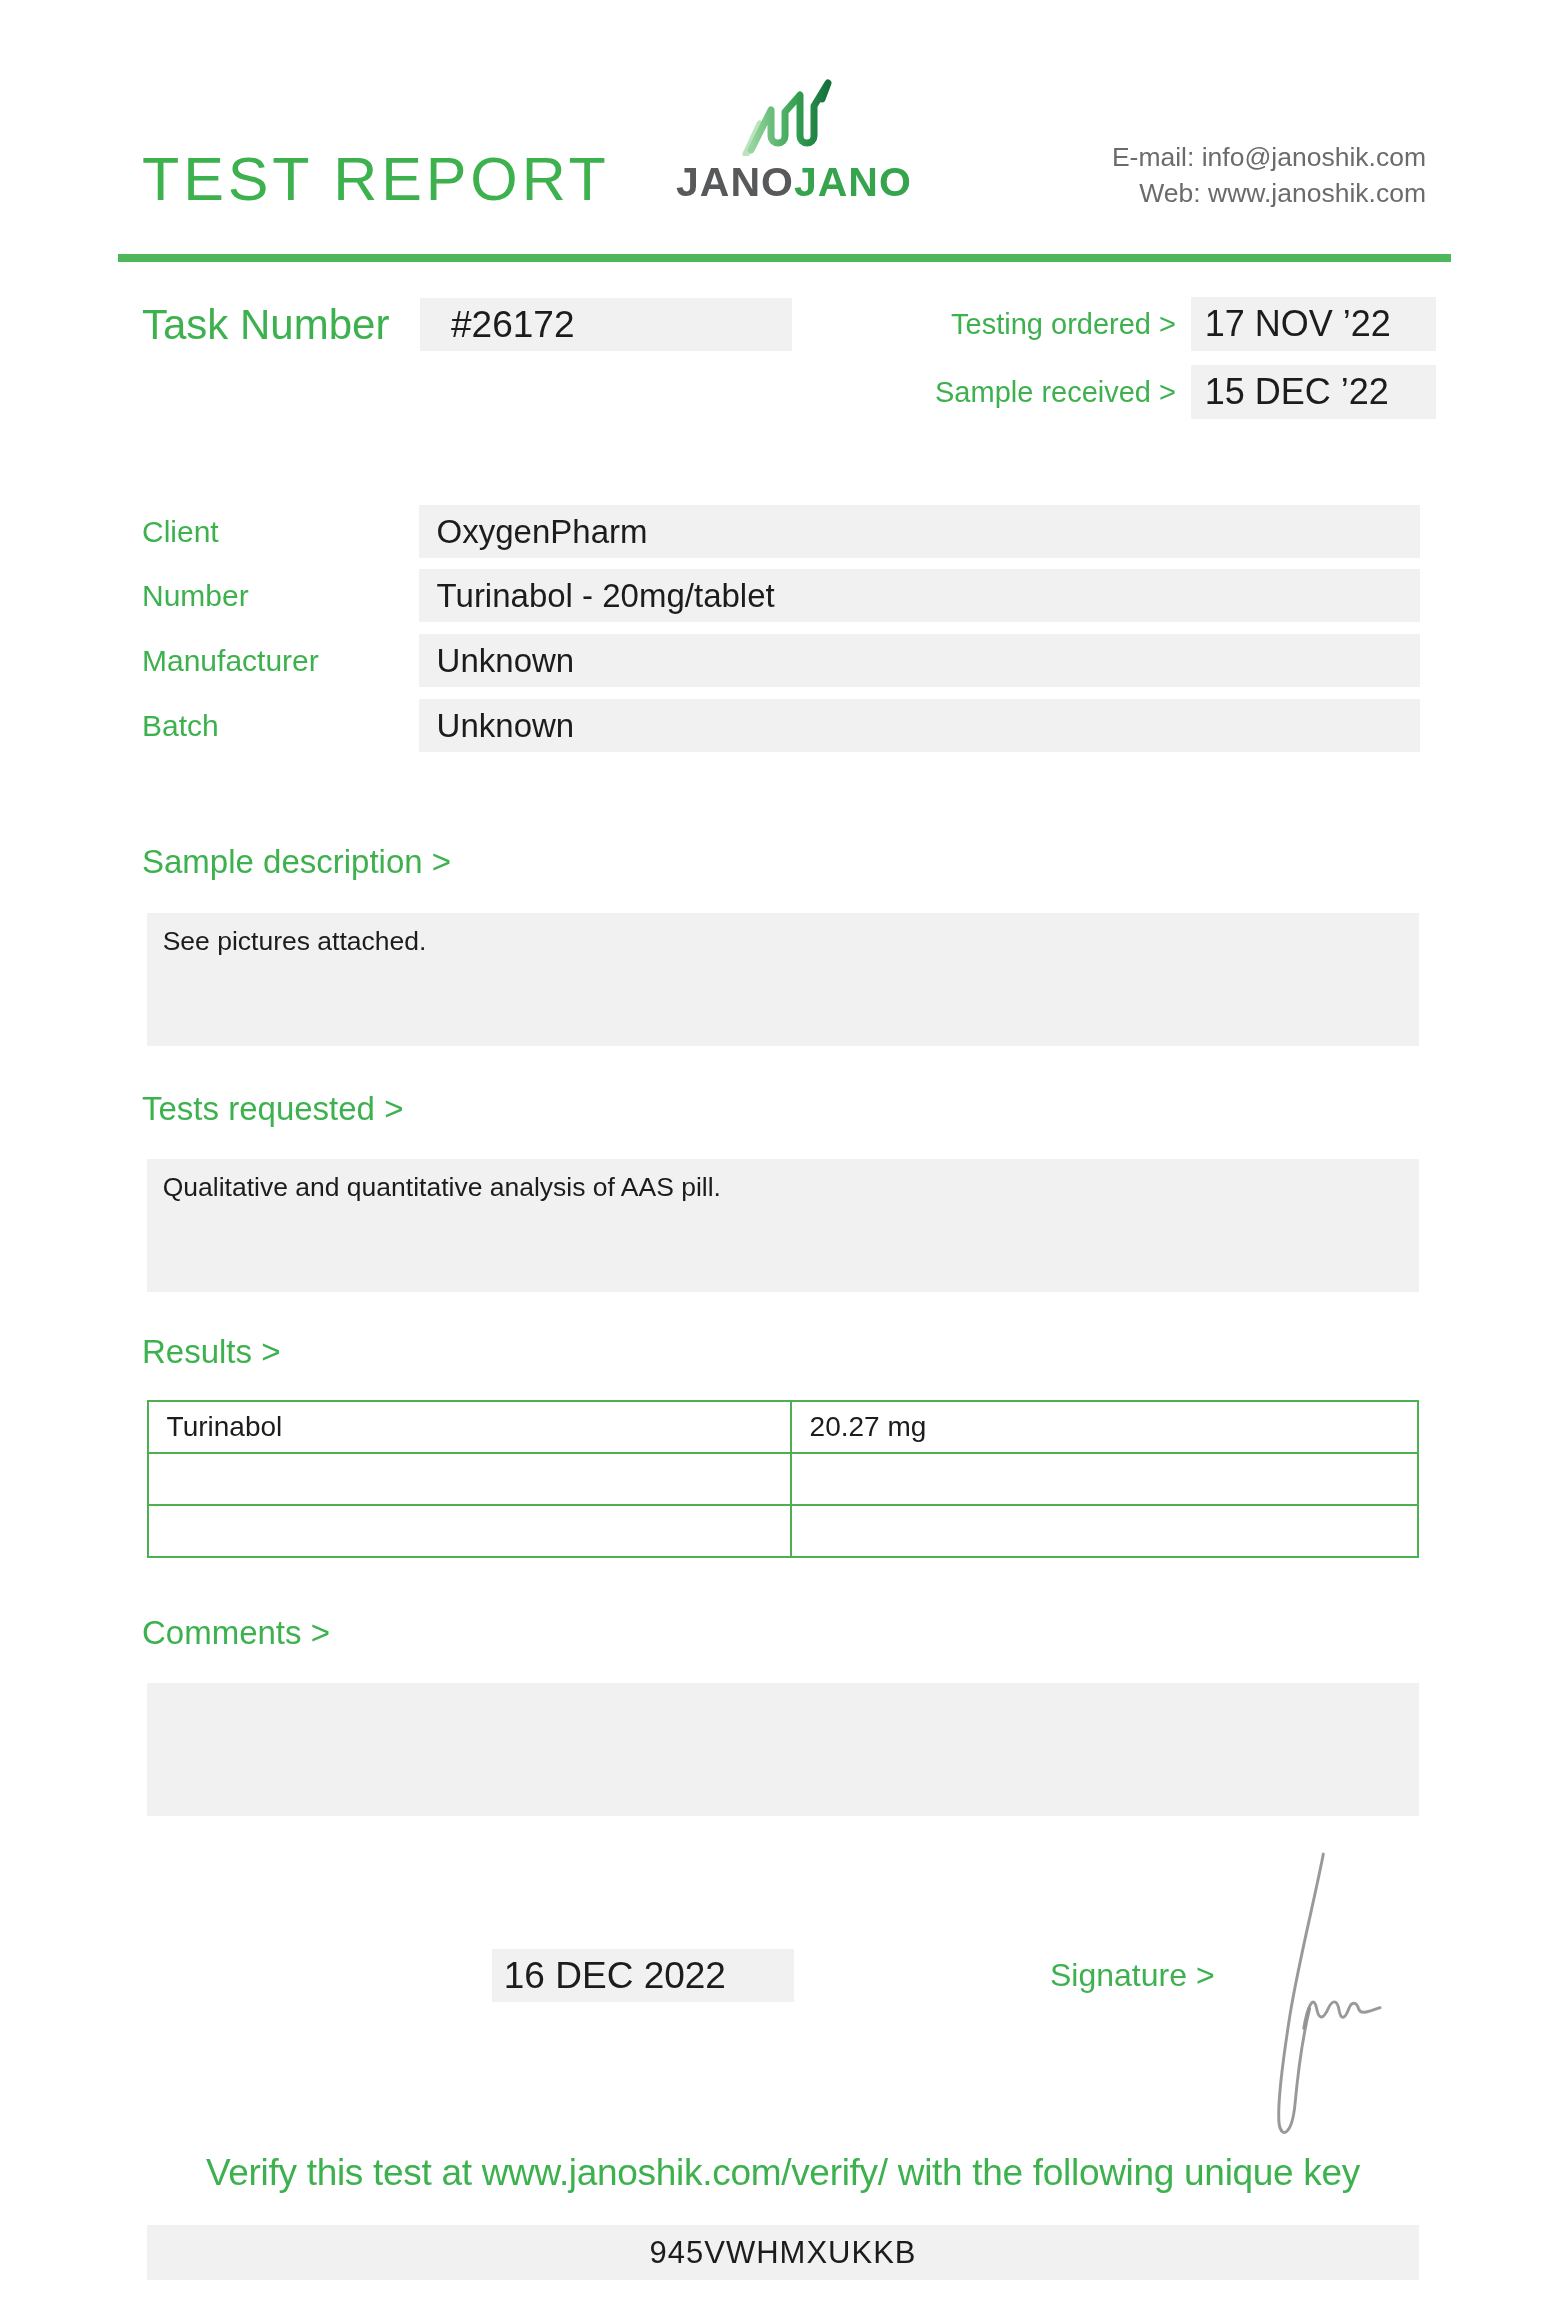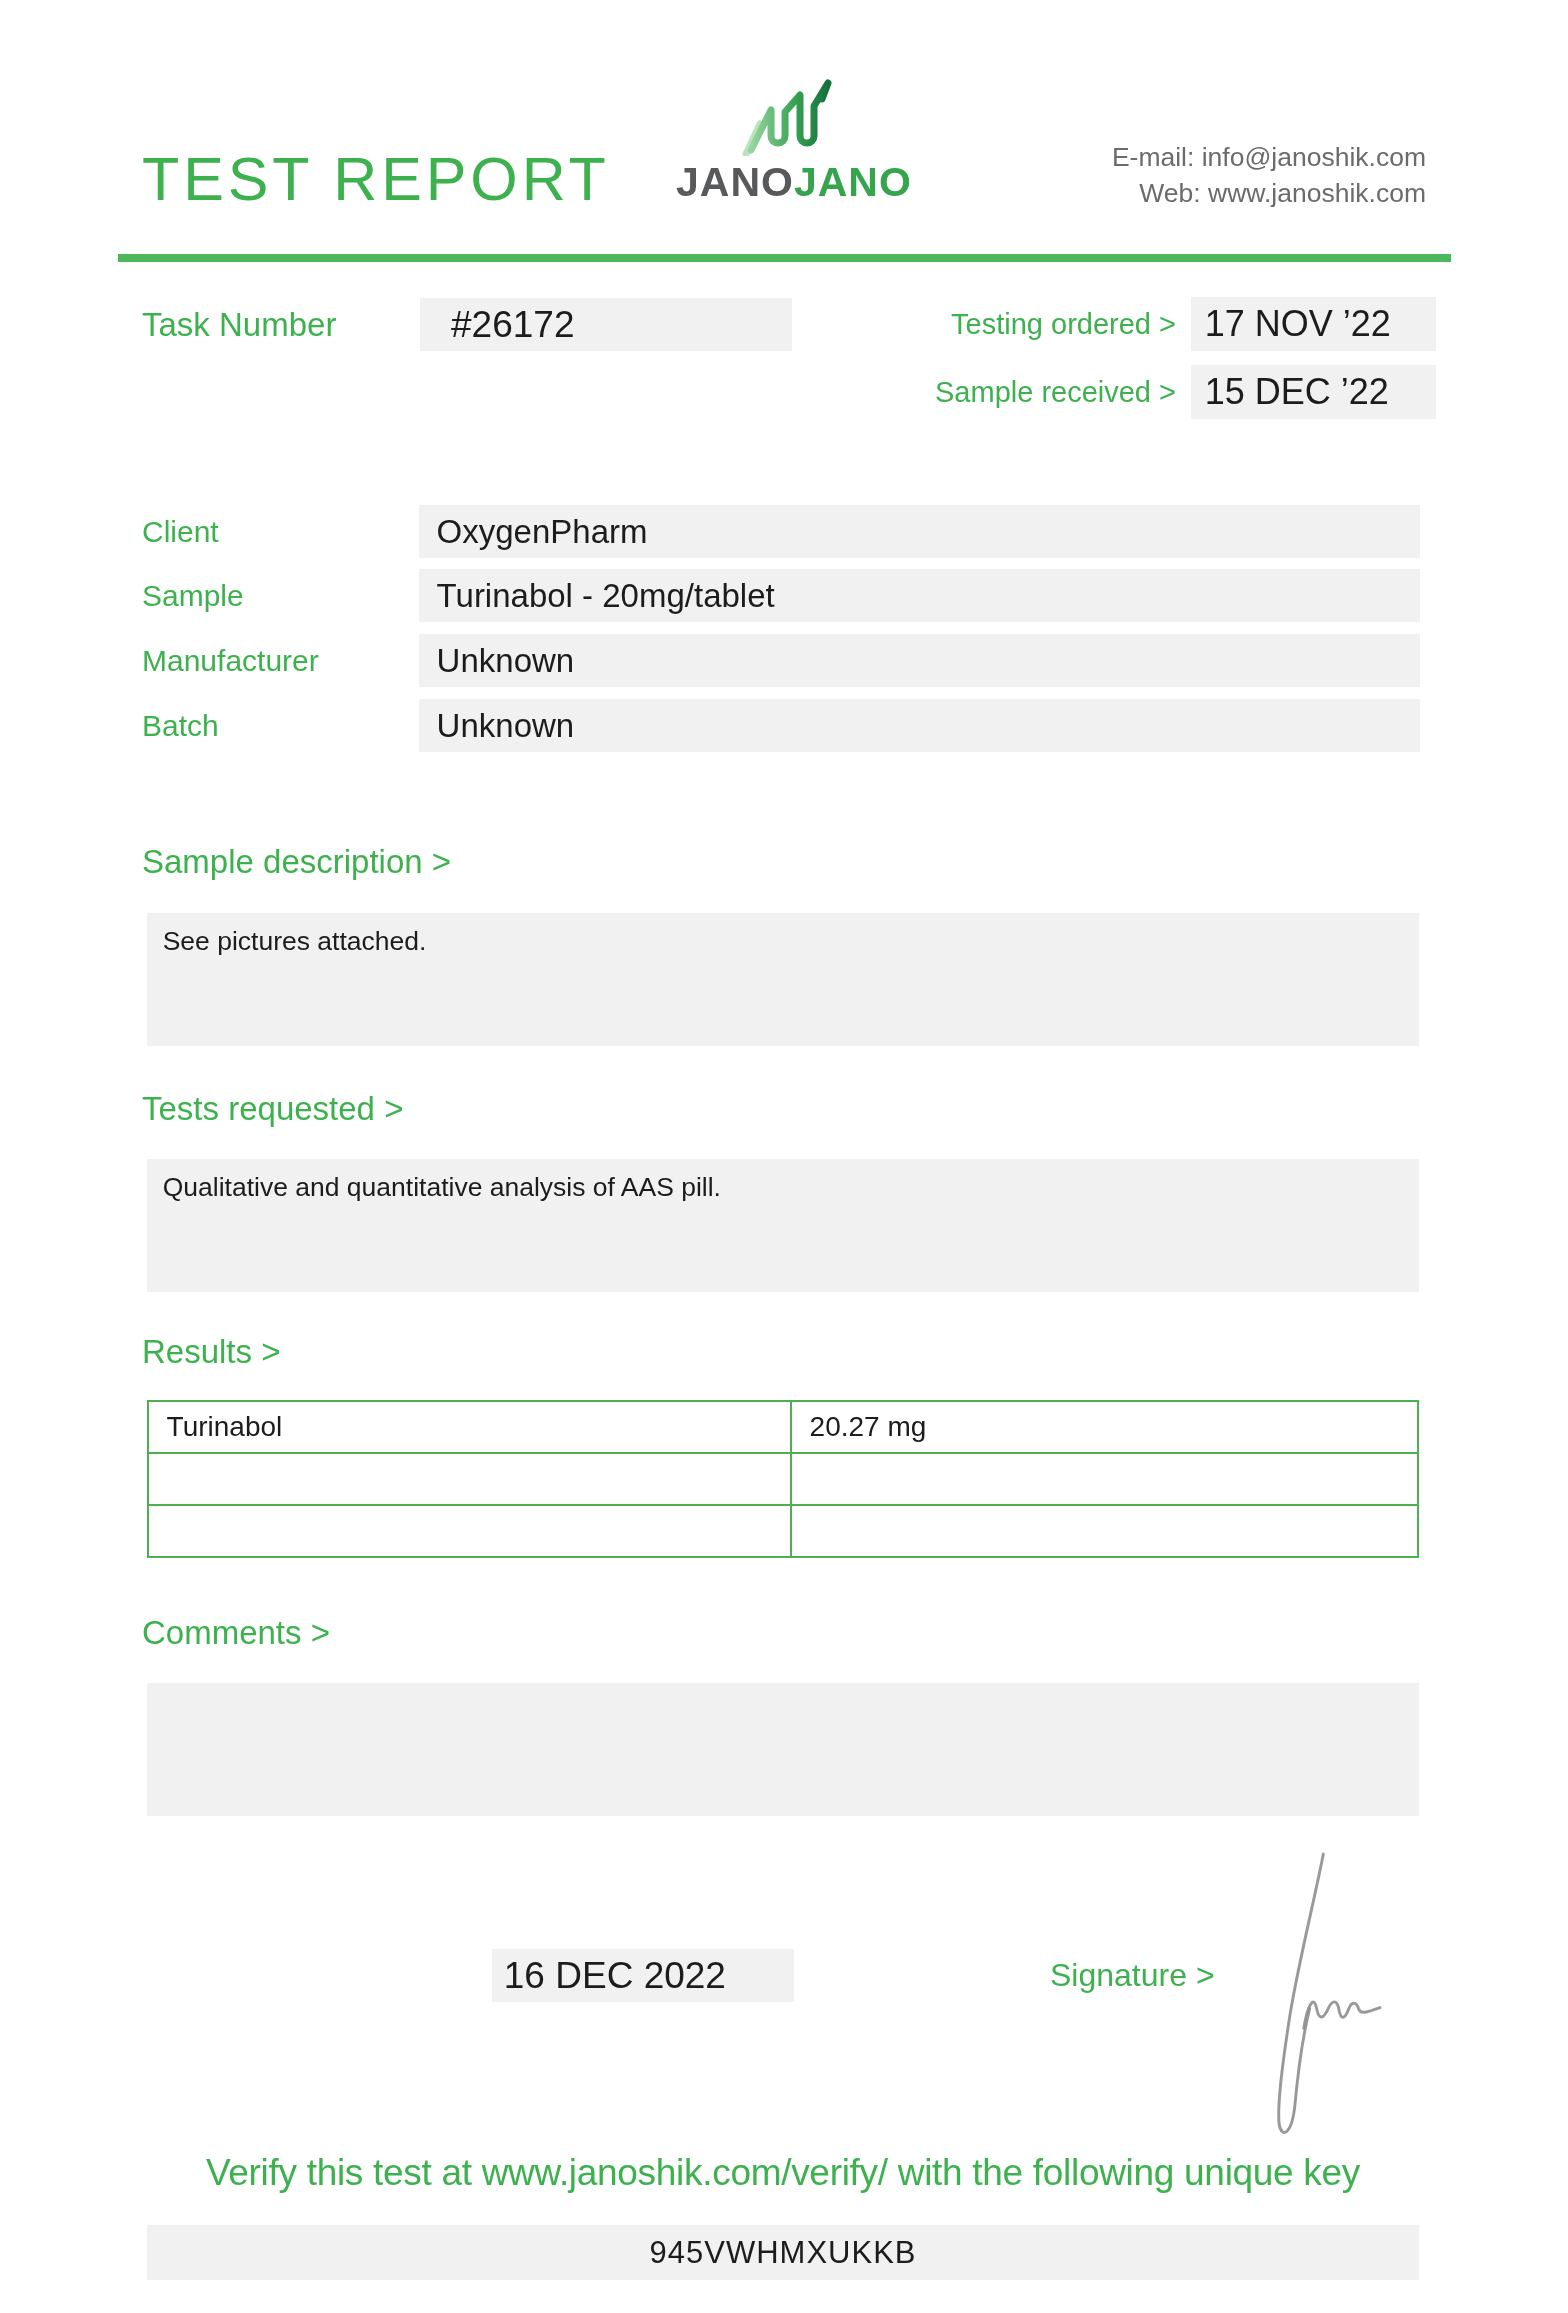--- a/index.html
+++ b/index.html
@@ -20,21 +20,21 @@
   .hdr-title{left:142px;top:147px;font-size:61px;line-height:65px;letter-spacing:3.9px;color:var(--green);font-weight:400;}
   .logo{left:676px;top:78px;width:225px;text-align:center;}
   .logo-icon{display:block;margin:0 auto;width:94px;height:78px;}
   .logo-text{margin-top:5.9px;font-size:41px;font-weight:bold;letter-spacing:1px;line-height:41px;}
   .lg-gray{color:var(--logo-gray);}
   .lg-green{color:#35a44c;}
   .contact{right:142px;top:139px;text-align:right;font-size:26.5px;line-height:36px;color:var(--muted);}
   .rule{left:118px;top:254px;width:1333px;height:7.8px;background:var(--line-green);}
 
   
-  .task-label{left:142px;top:298px;height:53px;line-height:53px;font-size:33px;color:var(--green);}
+  .task-label{left:142px;top:298px;height:53px;line-height:53px;font-size:42px;color:var(--green);}
   .task-box{left:420px;top:298px;width:372px;height:53px;background:var(--box-gray);}
   .task-box span{display:block;padding-left:31px;line-height:53px;font-size:37px;color:var(--ink);border-radius:23px;}
   .date-label{left:833px;width:343px;text-align:right;font-size:29px;color:var(--green);height:54px;line-height:54px;}
   .date-box{left:1191px;width:245px;height:54px;background:var(--box-gray);}
   .date-box span{display:block;padding-left:13.7px;line-height:54px;font-size:36px;}
   .row1{top:297px;} .row2{top:365px;}
 
   
   .d-label{left:142px;font-size:30px;color:var(--green);height:53px;line-height:53px;}
   .d-box{left:419px;width:1001px;height:53px;background:var(--box-gray);}
@@ -102,21 +102,21 @@
   <div class="abs date-label row2">Sample received &gt;</div>
   <div class="abs date-box row2">
     <span>15 DEC ’22</span>
   </div>
 
   <div class="abs d-label" style="top:505px">Client</div>
   <div class="abs d-box" style="top:505px">
     <span>OxygenPharm</span>
   </div>
 
-  <div class="abs d-label" style="top:569px">Sample</div>
+  <div class="abs d-label" style="top:569px">Number</div>
   <div class="abs d-box" style="top:569px">
     <span>Turinabol - 20mg/tablet</span>
   </div>
 
   <div class="abs d-label" style="top:634px">Manufacturer</div>
   <div class="abs d-box" style="top:634px">
     <span>Unknown</span>
   </div>
 
   <div class="abs d-label" style="top:699px">Batch</div>

